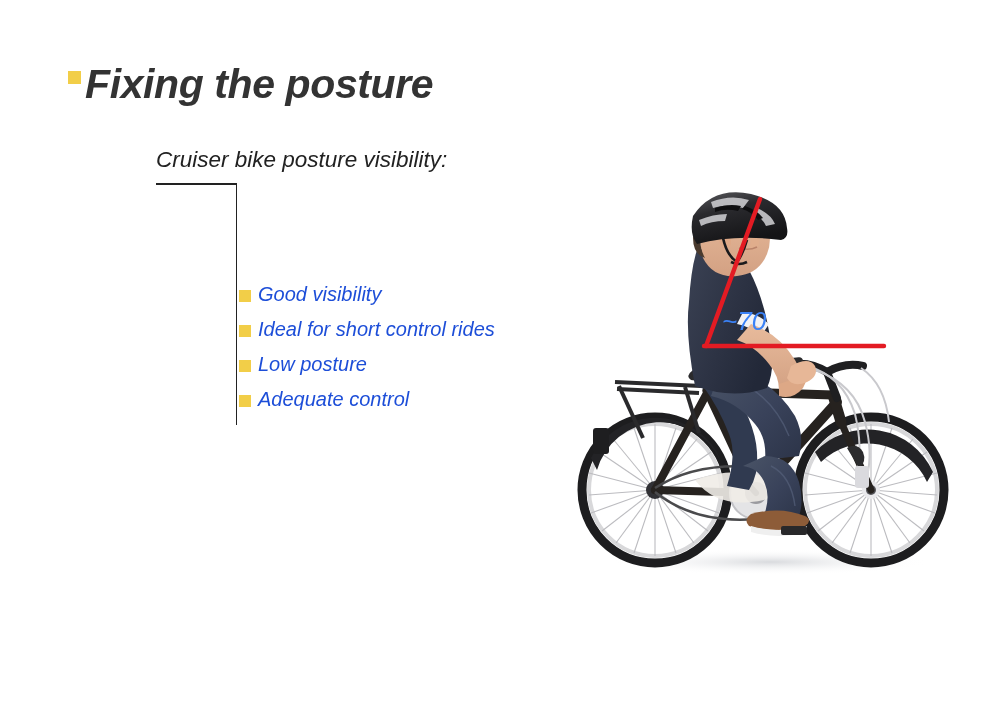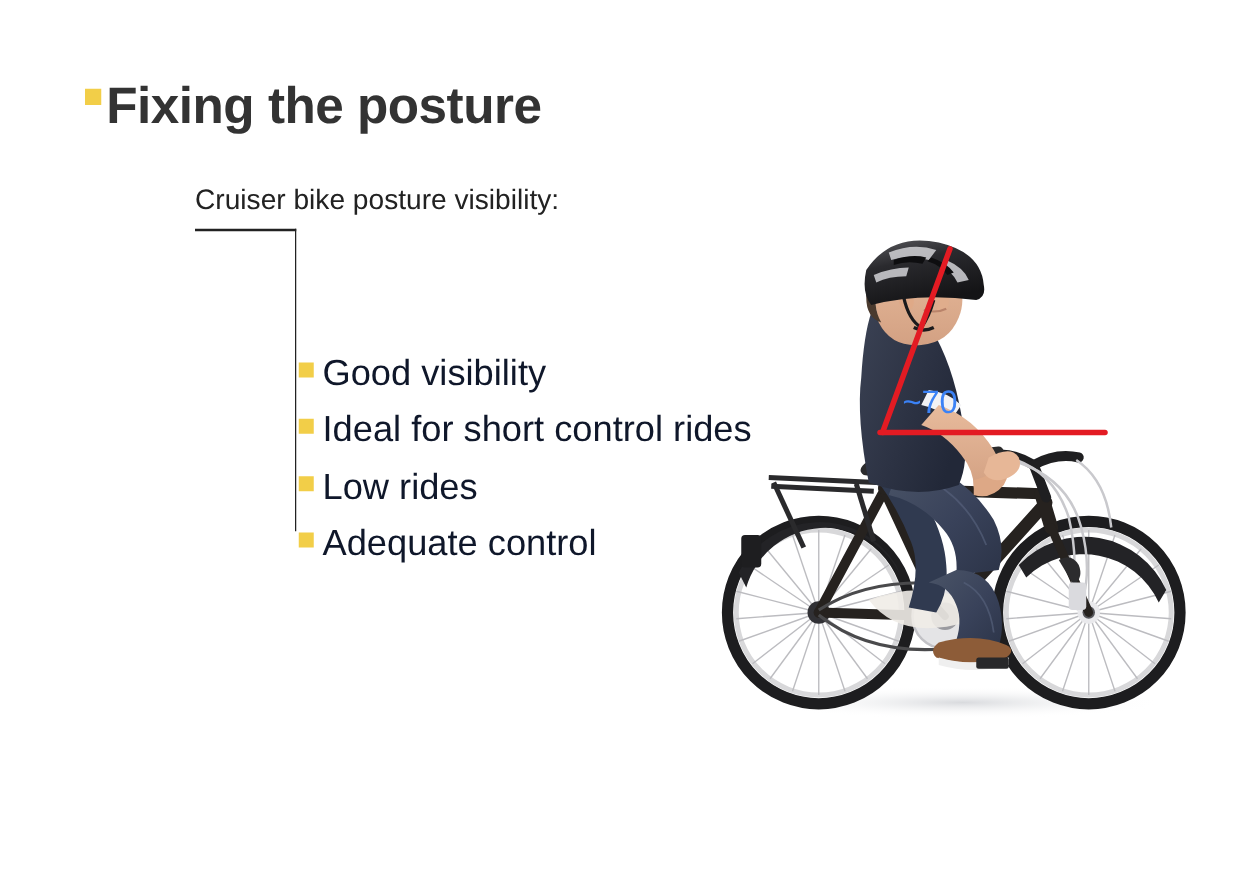--- a/index.html
+++ b/index.html
@@ -10,20 +10,21 @@
     background: #ffffff;
     font-family: "Liberation Sans", sans-serif;
     overflow: hidden;
   }
 
   #slide {
     position: relative;
     width: 1000px;
     height: 707px;
     background: #ffffff;
+    font-style: italic;
   }
 
   
   #title-row {
     position: absolute;
     left: 68px;
     top: 62px;
     display: flex;
     align-items: flex-start;
   }
@@ -87,22 +88,22 @@
   }
   .bullet-square {
     width: 12px;
     height: 12px;
     background: #f2ce48;
     margin-top: 7px;
     margin-right: 7px;
     flex: none;
   }
   .bullet-label {
-    font-size: 29px;
-    color: #0f172a;
+    font-size: 20px;
+    color: #1d4ed8;
     line-height: 1.15;
     white-space: nowrap;
   }
 
   
   #photo {
     position: absolute;
     left: 575px;
     top: 190px;
     width: 380px;
@@ -149,21 +150,21 @@
     <div class="bullet-item">
       <span class="bullet-square"></span>
       <span class="bullet-label">Good visibility</span>
     </div>
     <div class="bullet-item">
       <span class="bullet-square"></span>
       <span class="bullet-label">Ideal for short control rides</span>
     </div>
     <div class="bullet-item">
       <span class="bullet-square"></span>
-      <span class="bullet-label">Low rides</span>
+      <span class="bullet-label">Low posture</span>
     </div>
     <div class="bullet-item">
       <span class="bullet-square"></span>
       <span class="bullet-label">Adequate control</span>
     </div>
   </div>
 
   <div id="photo">
     <svg viewBox="0 0 380 390" xmlns="http://www.w3.org/2000/svg">
       <defs>

